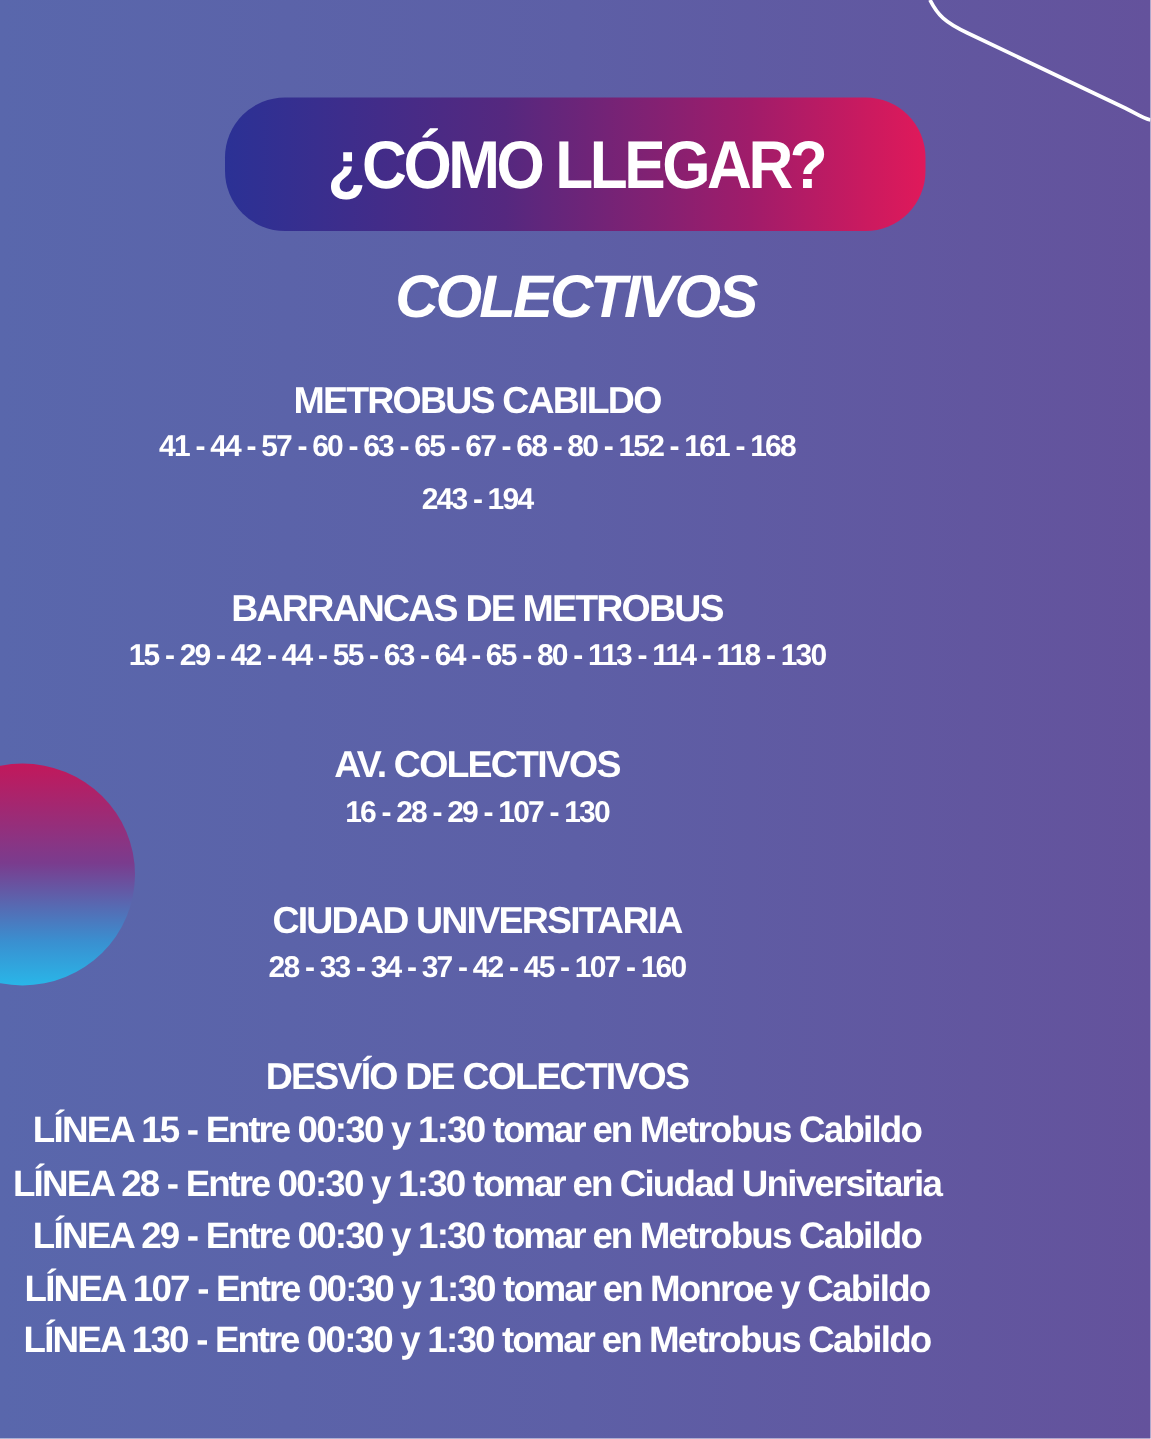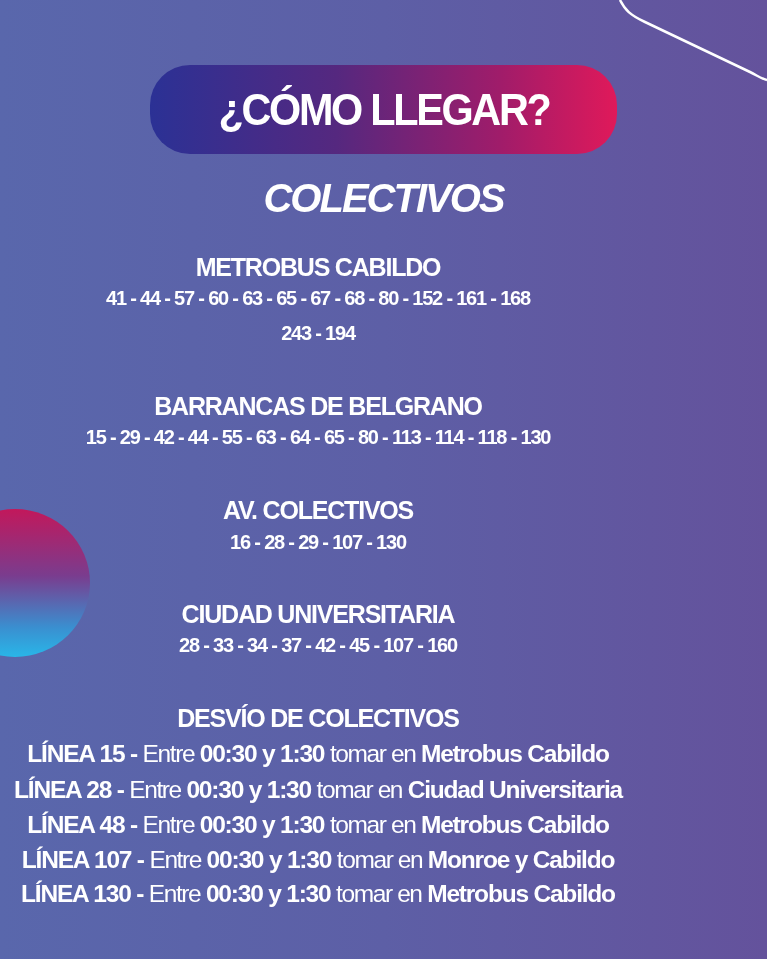--- a/index.html
+++ b/index.html
@@ -27,42 +27,42 @@
     position: absolute; top: 176px; width: 767px; text-align: center;
     font-weight: 700; font-size: 40px; letter-spacing: -2px; font-style: italic;
   }
   .sec-head, .sec-line, .detour-line {
     position: absolute; width: 636px; text-align: center; white-space: nowrap;
     font-weight: 700; letter-spacing: -1.2px;
   }
   .sec-head { font-size: 25px; }
   .sec-line { font-size: 20px; }
   .detour-line { font-size: 24.5px; }
-  .light { font-weight: 400; letter-spacing: -1.4px; }
+  .light { font-weight: 700; letter-spacing: -1.4px; }
 </style>
 </head>
 <body>
 
 <svg class="deco-line" viewBox="0 0 767 100">
   <path d="M620 0 C 625 10, 630 15, 645 22 L 750 72 C 758 76, 762 79, 767 80" fill="none" stroke="#ffffff" stroke-width="2.5"></path>
 </svg>
 
 <div class="deco-circle"></div>
 
 <div class="title-pill">
   <span class="title-text">¿CÓMO LLEGAR?</span>
 </div>
 
 <div class="main-heading">COLECTIVOS</div>
 
 <div class="sec-head" style="top:253px">METROBUS CABILDO</div>
 <div class="sec-line" style="top:287px">41 - 44 - 57 - 60 - 63 - 65 - 67 - 68 - 80 - 152 - 161 - 168</div>
 <div class="sec-line" style="top:322px">243 - 194</div>
 
-<div class="sec-head" style="top:392px">BARRANCAS DE BELGRANO</div>
+<div class="sec-head" style="top:392px">BARRANCAS DE METROBUS</div>
 <div class="sec-line" style="top:426px">15 - 29 - 42 - 44 - 55 - 63 - 64 - 65 - 80 - 113 - 114 - 118 - 130</div>
 
 <div class="sec-head" style="top:496px">AV. COLECTIVOS</div>
 <div class="sec-line" style="top:531px">16 - 28 - 29 - 107 - 130</div>
 
 <div class="sec-head" style="top:600px">CIUDAD UNIVERSITARIA</div>
 <div class="sec-line" style="top:634px">28 - 33 - 34 - 37 - 42 - 45 - 107 - 160</div>
 
 <div class="sec-head" style="top:704px">DESVÍO DE COLECTIVOS</div>
 
@@ -74,21 +74,21 @@
   <span>Metrobus Cabildo</span>
 </div>
 <div class="detour-line" style="top:776px">
   <span>LÍNEA 28 -</span>
   <span class="light">Entre</span>
   <span>00:30 y 1:30</span>
   <span class="light">tomar en</span>
   <span>Ciudad Universitaria</span>
 </div>
 <div class="detour-line" style="top:811px">
-  <span>LÍNEA 48 -</span>
+  <span>LÍNEA 29 -</span>
   <span class="light">Entre</span>
   <span>00:30 y 1:30</span>
   <span class="light">tomar en</span>
   <span>Metrobus Cabildo</span>
 </div>
 <div class="detour-line" style="top:846px">
   <span>LÍNEA 107 -</span>
   <span class="light">Entre</span>
   <span>00:30 y 1:30</span>
   <span class="light">tomar en</span>

